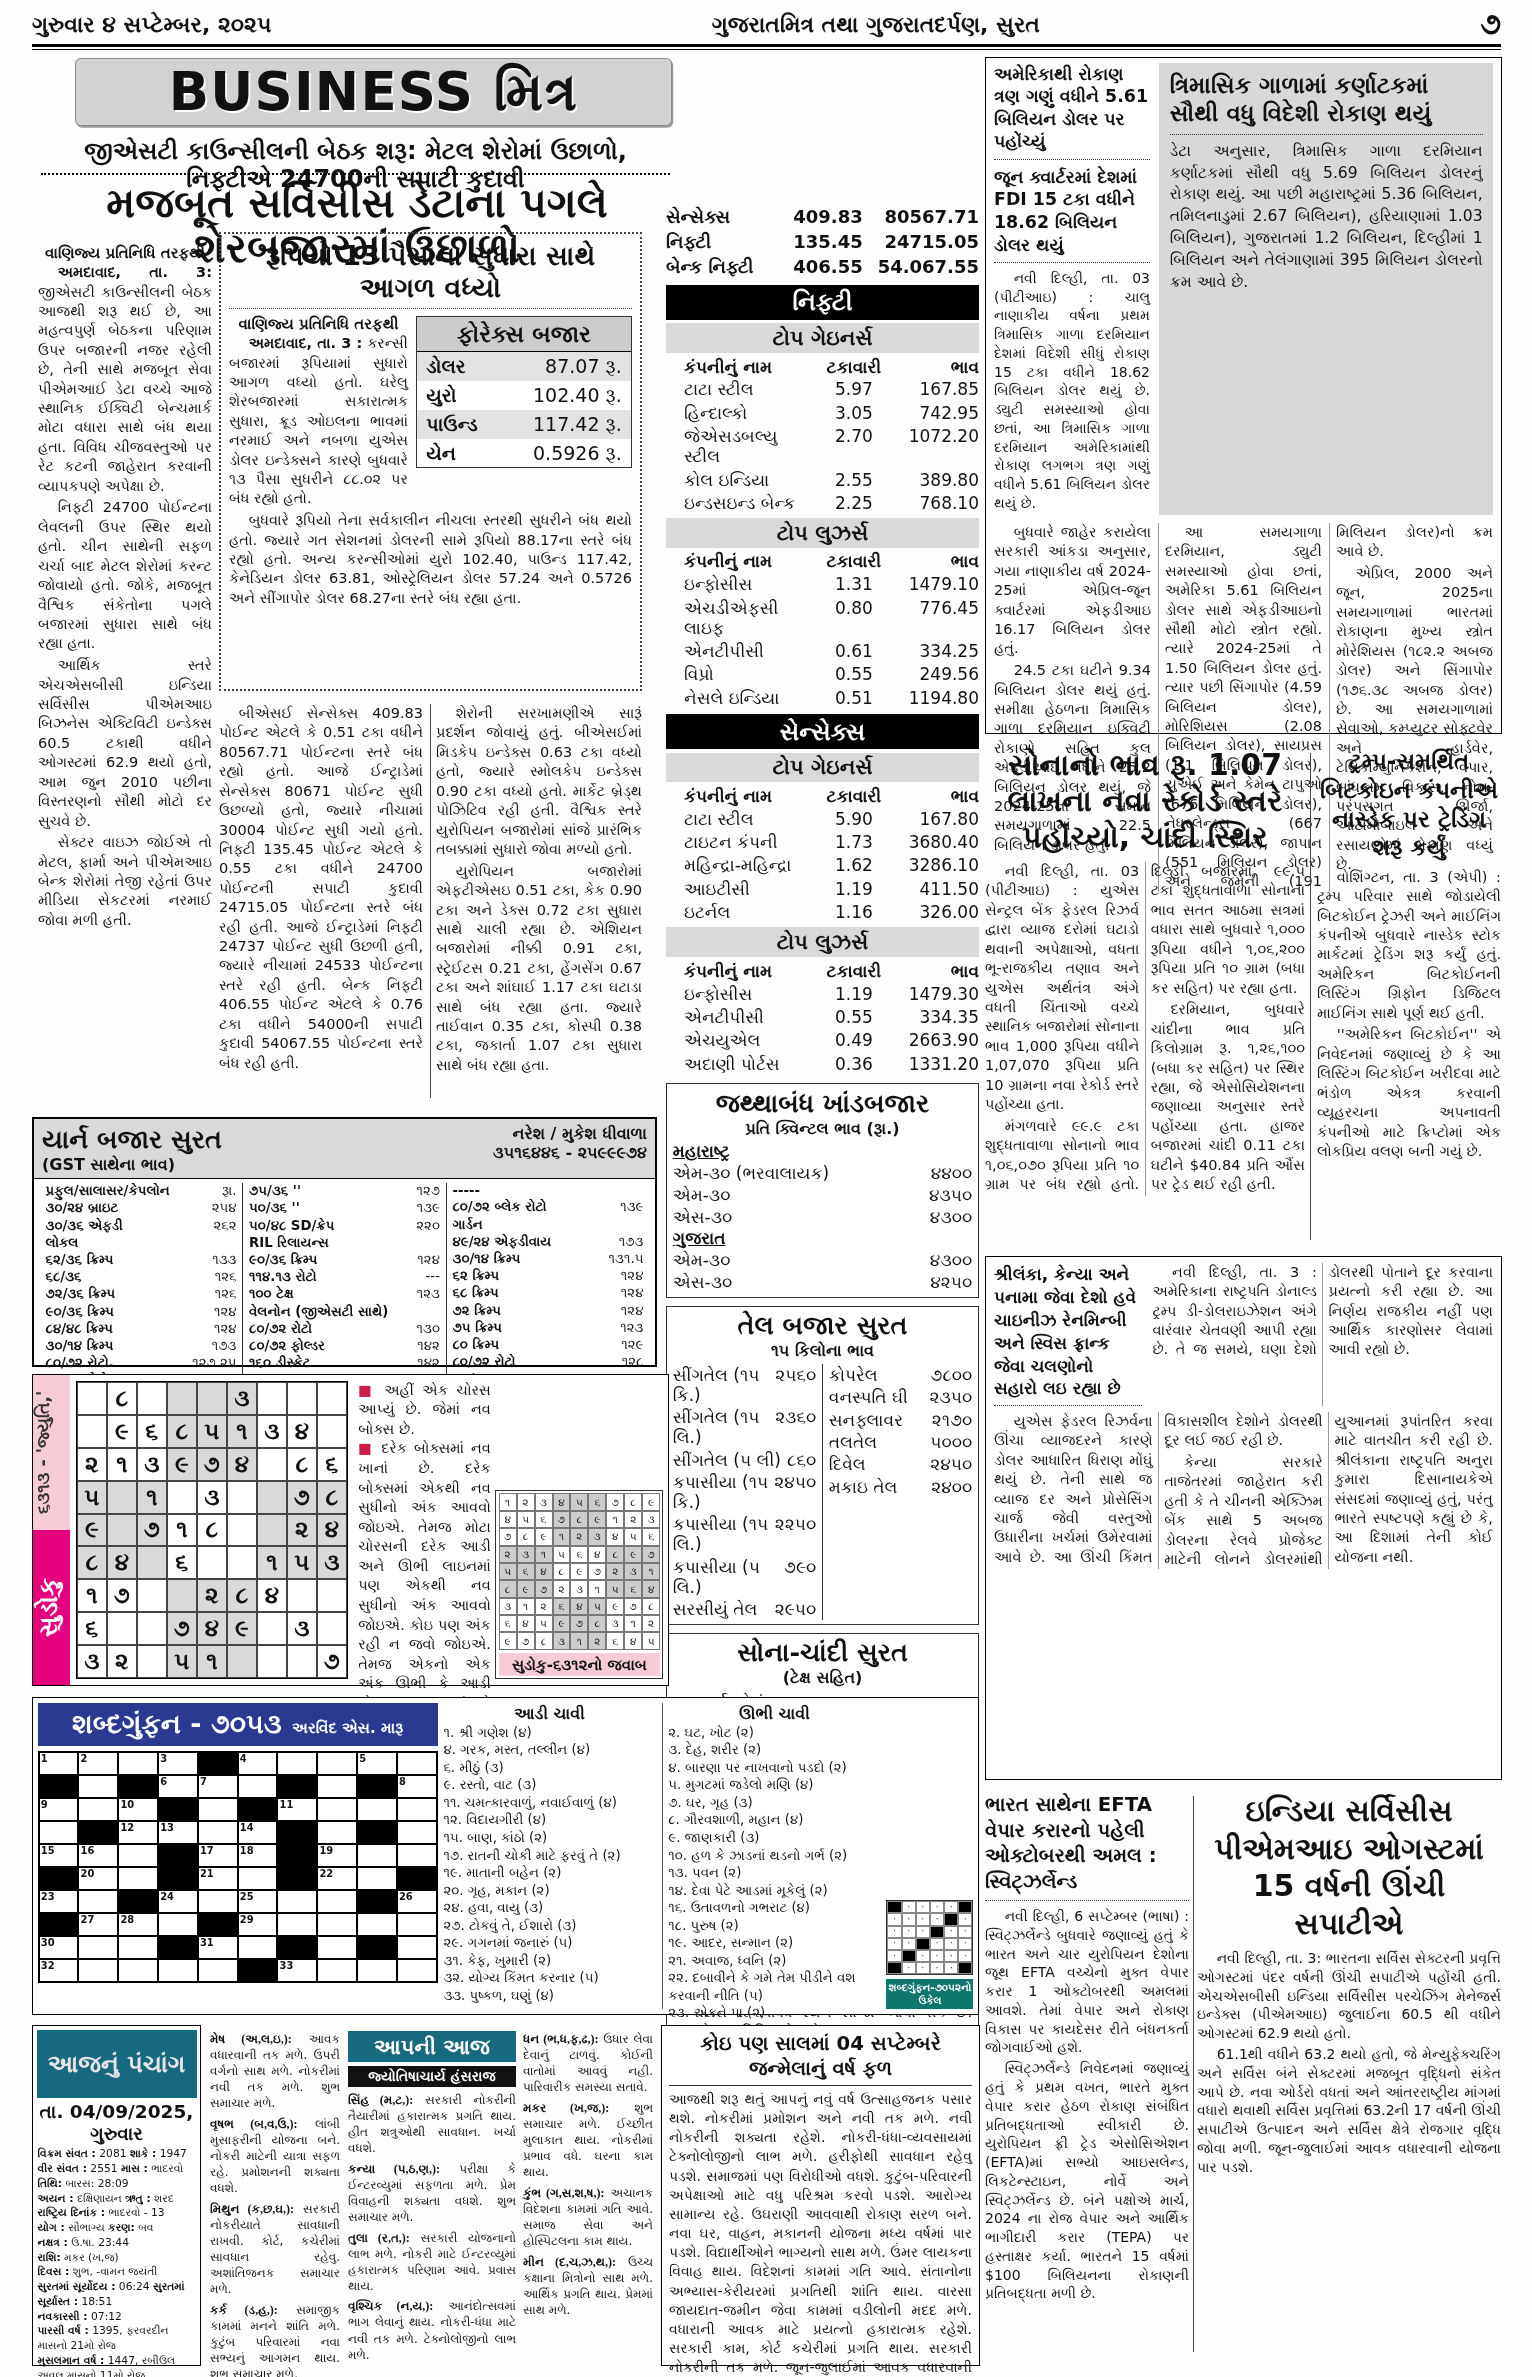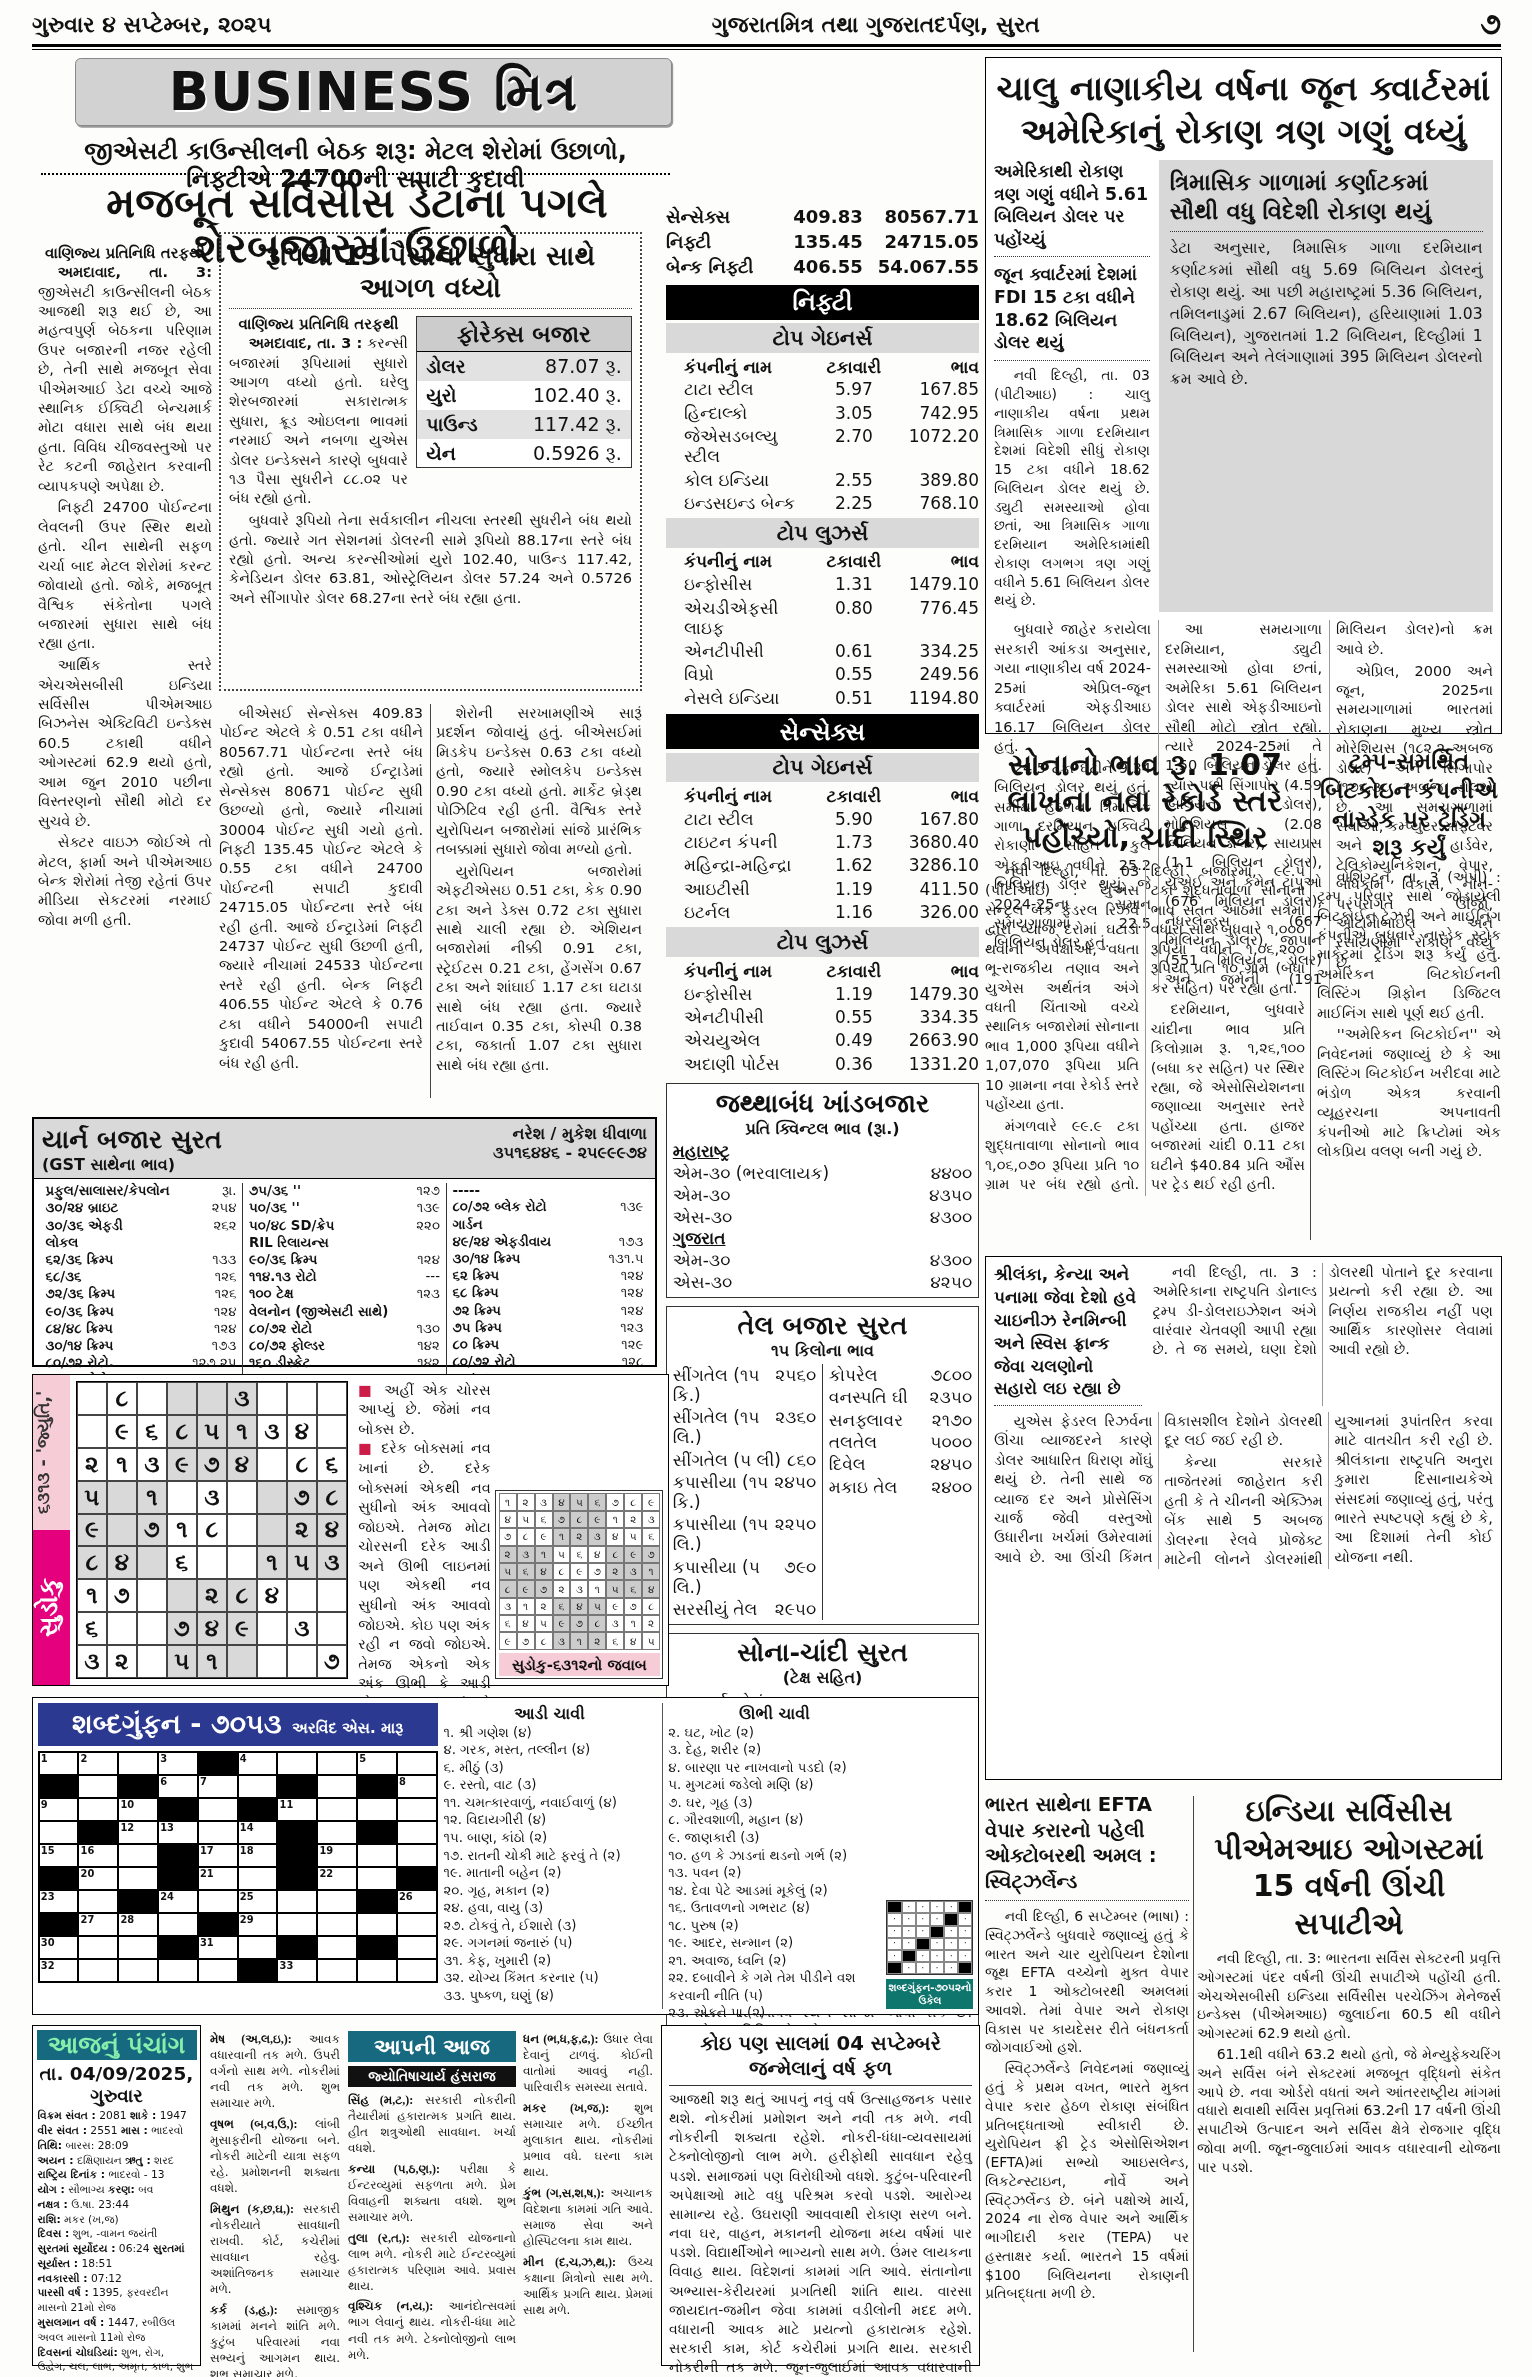--- a/index.html
+++ b/index.html
@@ -141,21 +141,21 @@
   .clue-col + .clue-col { border-left:1.2px solid #555; padding-left:5.8px; }
   .clue-h { font-size:16px; font-weight:900; text-align:center; }
   .cw-solwrap { width:87px; flex:none; display:flex; flex-direction:column; justify-content:flex-end; }
   .cw-solgrid { display:grid; grid-template-columns:repeat(6,1fr); border:1.2px solid #333; }
   .cw-solgrid span { border:0.6px solid #888; font-size:8px; text-align:center; padding:0.6px 0; }
   .cw-solgrid span.blk { background:#000; }
   .cw-sol-label { background:#0f766e; color:#fff; font-size:10.4px; font-weight:bold; text-align:center; padding:2.3px 1.2px; margin-top:3.5px; }
 
   
   .panchang { left:32px; top:2025px; width:169px; height:341px; border:1.7px solid #000; background:#fff; }
-  .pan-head { background:#16697f; color:#86efac; font-size:24px; font-weight:900; text-align:center; padding:1px 0; margin:3.5px; }
+  .pan-head { background:#16697f; color:#e5e5e5; font-size:24px; font-weight:900; text-align:center; padding:20px 0; margin:3.5px; }
   .pan-date { font-size:18.5px; font-weight:900; text-align:center; margin-bottom:2.3px; }
   .pan-lines { padding:0 4.6px; }
   .pan-line { font-size:10.7px; line-height:1.38; }
   .pan-line b { font-weight:bold; }
 
   .horo-col { font-size:12px; line-height:1.34; text-align:justify; }
   .horo-col .sign { font-weight:900;font-family:Liberation Serif, serif; }
   .horo-item { margin-bottom:4.6px; }
   .aaj-head { background:#16697f; color:#fff; font-size:21px; font-weight:900; text-align:center; padding:3.5px 0; }
   .aaj-sub { background:#111; color:#fff; font-size:14px; font-weight:bold; text-align:center; padding:2.3px 0; margin:3.5px 0 4.6px 0; }
@@ -526,21 +526,20 @@
       <div class="dadima-rule"></div>
       <div class="btxt">
         <p>શરીર પર વિવિધ સ્થળે સોજા આવી શકે છે. કારણો પણ વિવિધ હોય છે.</p>
         <p>કહે છે કે ગોળ નાખેલો આદુનો બે ચમચી રસ દિવસમાં ત્રણ વાર પીવો.</p>
         <p>સાથે ગોખરું ચૂર્ણ પાંચ ગ્રામ લેવું.</p>
       </div>
     </div>
   </div>
 
   <div class="abs boxed fdi">
-    <div class="fdi-h">ચાલુ નાણાકીય વર્ષના જૂન ક્વાર્ટરમાં અમેરિકાનું રોકાણ ત્રણ ગણું વધ્યું</div>
     <div class="fdi-top">
       <div class="fdi-left">
         <div class="subhead">અમેરિકાથી રોકાણ ત્રણ ગણું વધીને 5.61 બિલિયન ડોલર પર પહોંચ્યું</div>
         <div class="dot-sep"></div>
         <div class="subhead">જૂન ક્વાર્ટરમાં દેશમાં FDI 15 ટકા વધીને 18.62 બિલિયન ડોલર થયું</div>
         <div class="dot-sep"></div>
         <div class="btxt" style="font-size:14px;">
             <p>નવી દિલ્હી, તા. 03 (પીટીઆઇ) : ચાલુ નાણાકીય વર્ષના પ્રથમ ત્રિમાસિક ગાળા દરમિયાન દેશમાં વિદેશી સીધું રોકાણ 15 ટકા વધીને 18.62 બિલિયન ડોલર થયું છે. ડ્યુટી સમસ્યાઓ હોવા છતાં, આ ત્રિમાસિક ગાળા દરમિયાન અમેરિકામાંથી રોકાણ લગભગ ત્રણ ગણું વધીને 5.61 બિલિયન ડોલર થયું છે.</p>
           </div>
       </div>

